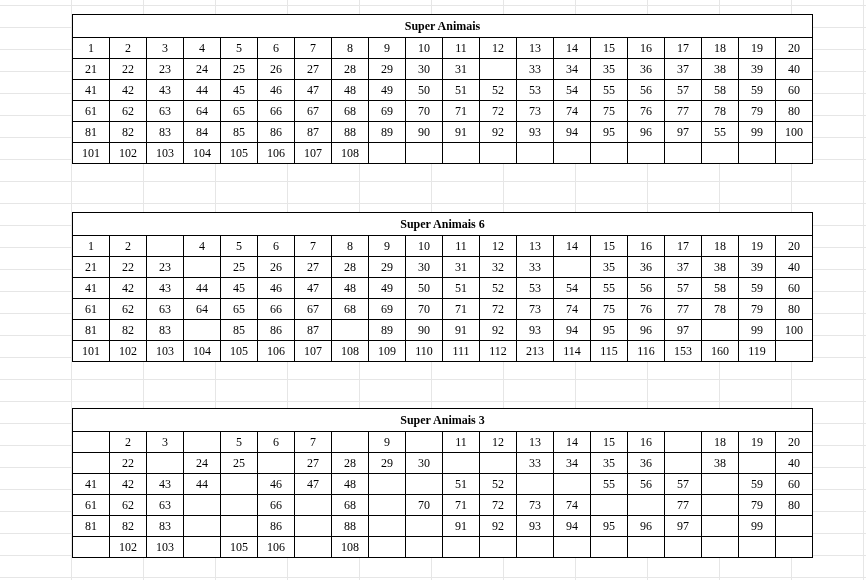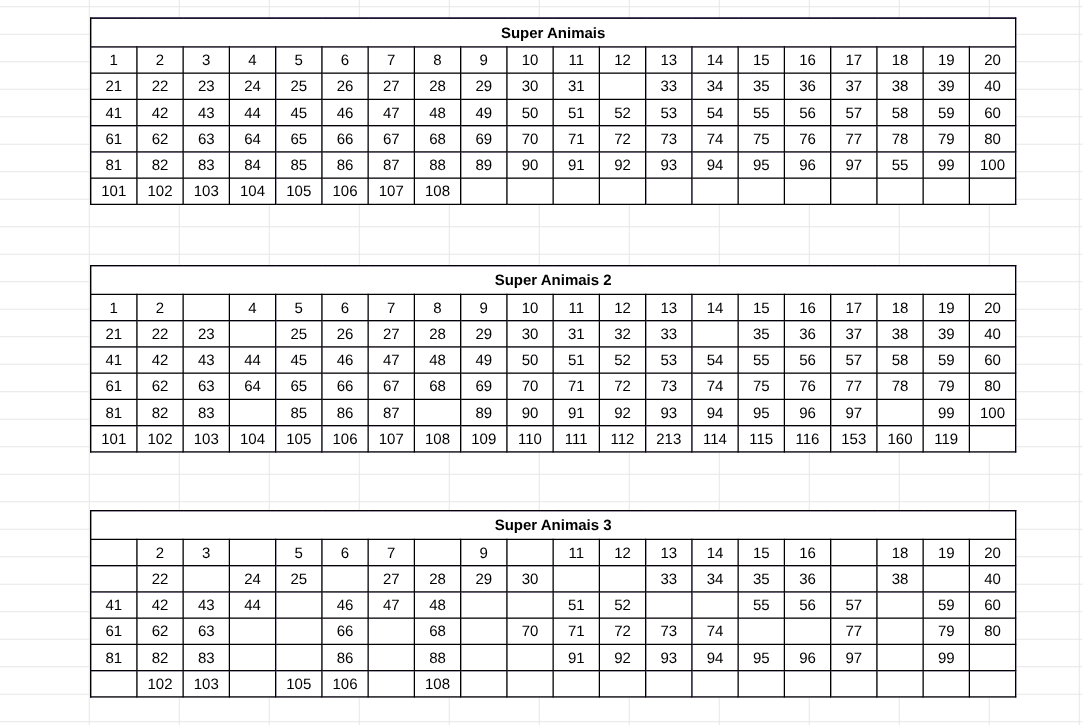--- a/index.html
+++ b/index.html
@@ -33,21 +33,22 @@
     position: relative;
     z-index: 1;
   }
   .table-block {
     position: absolute;
     left: 72px;
   }
   table.grid {
     border-collapse: collapse;
     table-layout: fixed;
-    background: #4c1d95;
+    background: #14532d;
+    font-family: Liberation Serif, serif;
   }
   table.grid td, table.grid th {
     border: 1px solid #000000;
     height: 20px;
     text-align: center;
     vertical-align: middle;
     font-size: 12px;
     font-weight: normal;
     padding: 0;
     background: #ffffff;
@@ -214,21 +215,21 @@
           <td class="col-w blank-nb"></td>
         </tr>
       </tbody>
     </table>
   </div>
 
   <div class="table-block" style="top:212px;">
     <table class="grid">
       <thead>
         <tr>
-          <th class="title" colspan="20">Super Animais 2</th>
+          <th class="title" colspan="20">Super Animais 6</th>
         </tr>
       </thead>
       <tbody>
         <tr>
           <td class="col-w">1</td>
           <td class="col-w">2</td>
           <td class="col-w empty"></td>
           <td class="col-w">4</td>
           <td class="col-w">5</td>
           <td class="col-w">6</td>

